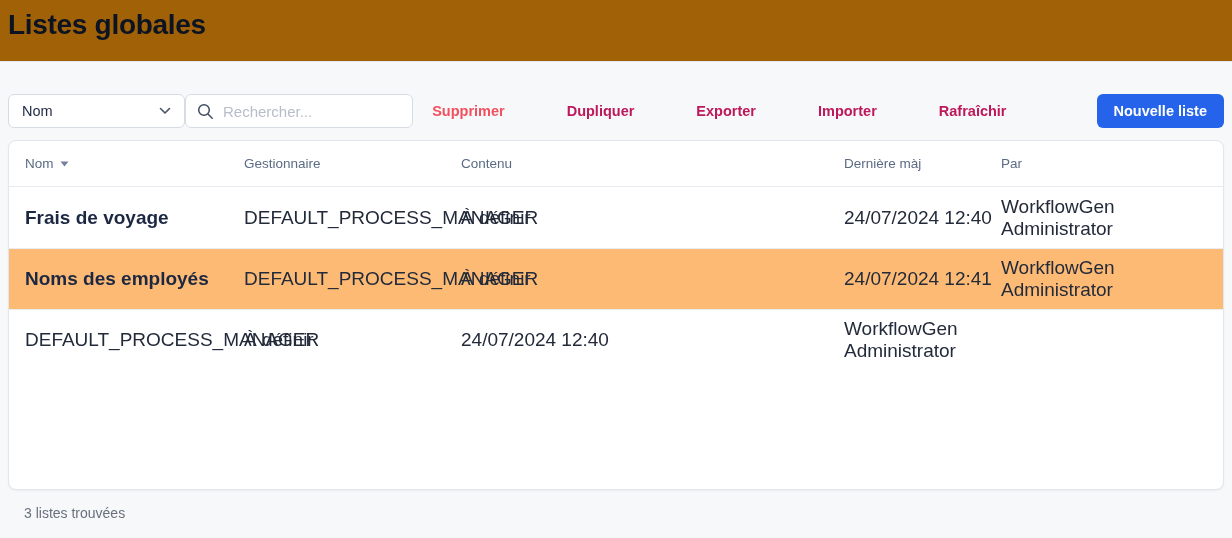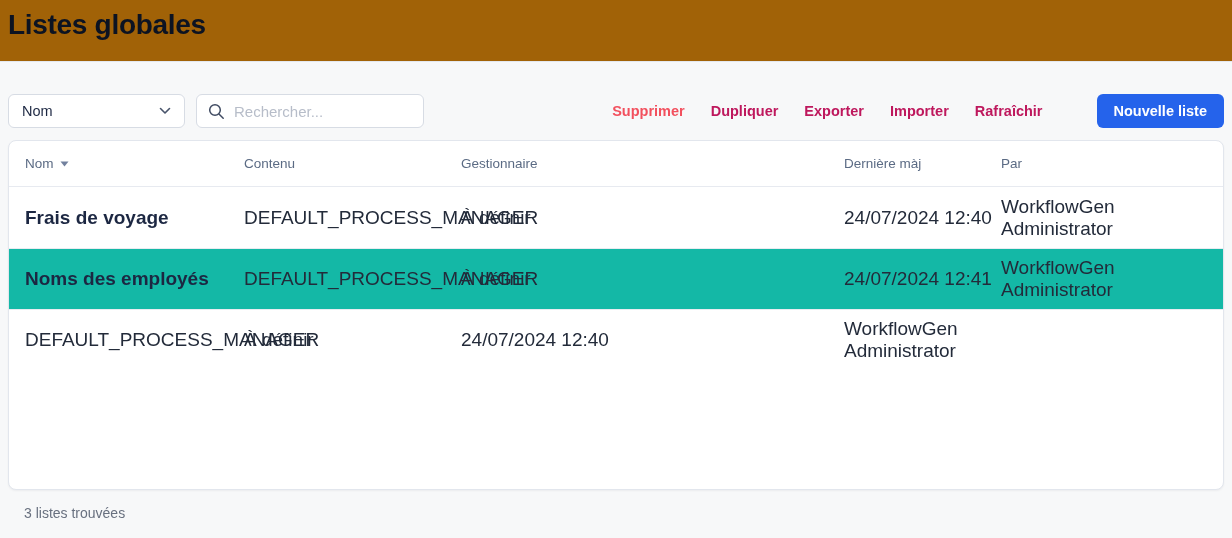--- a/index.html
+++ b/index.html
@@ -48,21 +48,20 @@
     align-items: center;
     justify-content: space-between;
     padding: 0 13px;
     cursor: pointer;
   }
   .select-box .select-value {
     font-size: 14.5px;
     color: #1c2742;
   }
   .search-box {
-    margin-left: 11px;
     width: 228px;
     height: 34px;
     background: #ffffff;
     border: 1px solid #d7dce4;
     border-radius: 6px;
     display: flex;
     align-items: center;
     padding: 0 11px;
     gap: 9px;
   }
@@ -74,21 +73,21 @@
     font-size: 15px;
     color: #1c2742;
     background: transparent;
   }
   .search-box input::placeholder { color: #b7bdc9; }
 
   .actions {
     margin-left: auto;
     display: flex;
     align-items: center;
-    gap: 22px;
+    gap: 58px;
   }
   .text-btn {
     background: none;
     border: none;
     font-family: inherit;
     font-size: 14.5px;
     font-weight: 600;
     color: #be185d;
     cursor: pointer;
     padding: 6px 2px;
@@ -134,21 +133,21 @@
     display: flex;
     align-items: center;
     gap: 6px;
     cursor: pointer;
   }
   .trow {
     height: 61px;
     cursor: pointer;
   }
   .trow + .trow { border-top: 1px solid #e9ecf1; }
-  .trow.selected { background: #14b8a6; }
+  .trow.selected { background: #fdba74; }
   .td { font-size: 19px; color: #232b3a; }
   .td.name { font-weight: 600; color: #1c2742; }
 
   
   .footer-status {
     margin-top: 15px;
     padding-left: 16px;
     font-size: 14px;
     color: #68707f;
   }
@@ -199,22 +198,22 @@
 
     <div class="grid-row thead">
       <div class="th">
         <span>Nom</span>
         <span>
           <svg class="icon-svg" width="9" height="6" viewBox="0 0 9 6">
             <polygon points="0.5,0.5 8.5,0.5 4.5,5.5" fill="#72819e"></polygon>
           </svg>
         </span>
       </div>
+      <div class="th">Gestionnaire</div>
       <div class="th">Contenu</div>
-      <div class="th">Gestionnaire</div>
       <div class="th">Dernière màj</div>
       <div class="th">Par</div>
     </div>
 
     <div class="grid-row trow">
       <div class="td name">Frais de voyage</div>
       <div class="td">DEFAULT_PROCESS_MANAGER</div>
       <div class="td">À définir</div>
       <div class="td">24/07/2024 12:40</div>
       <div class="td">WorkflowGen Administrator</div>

